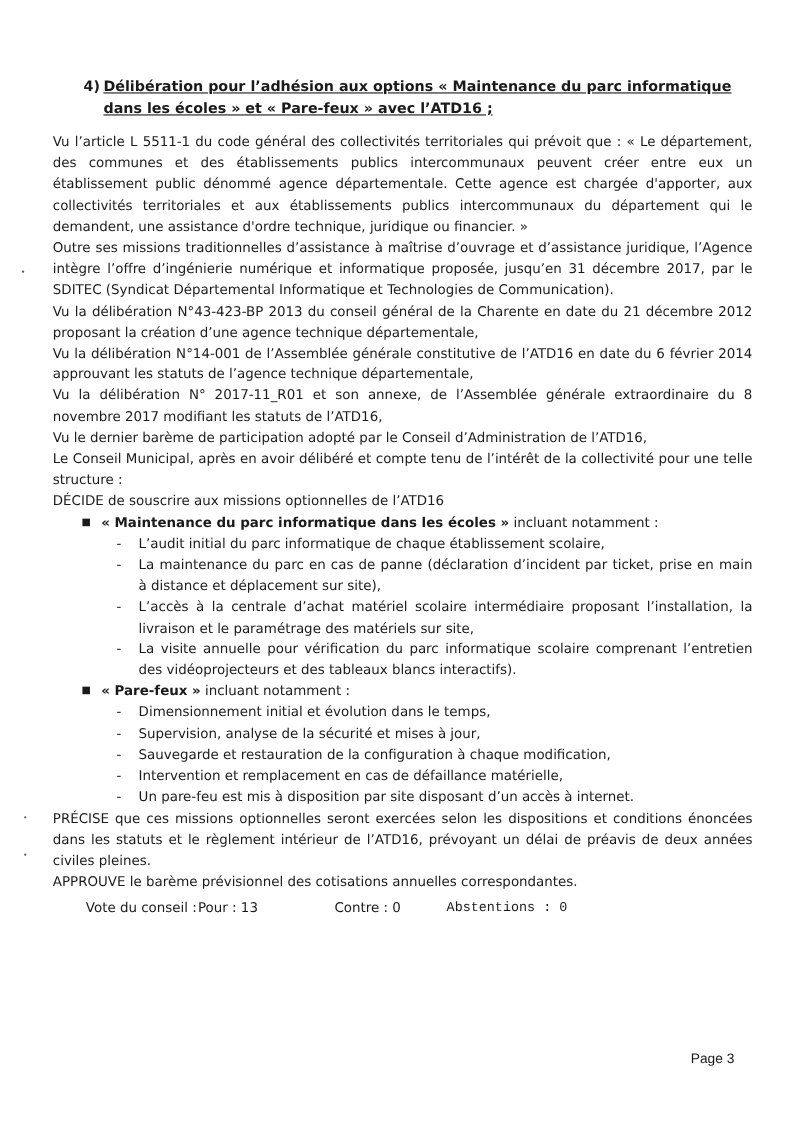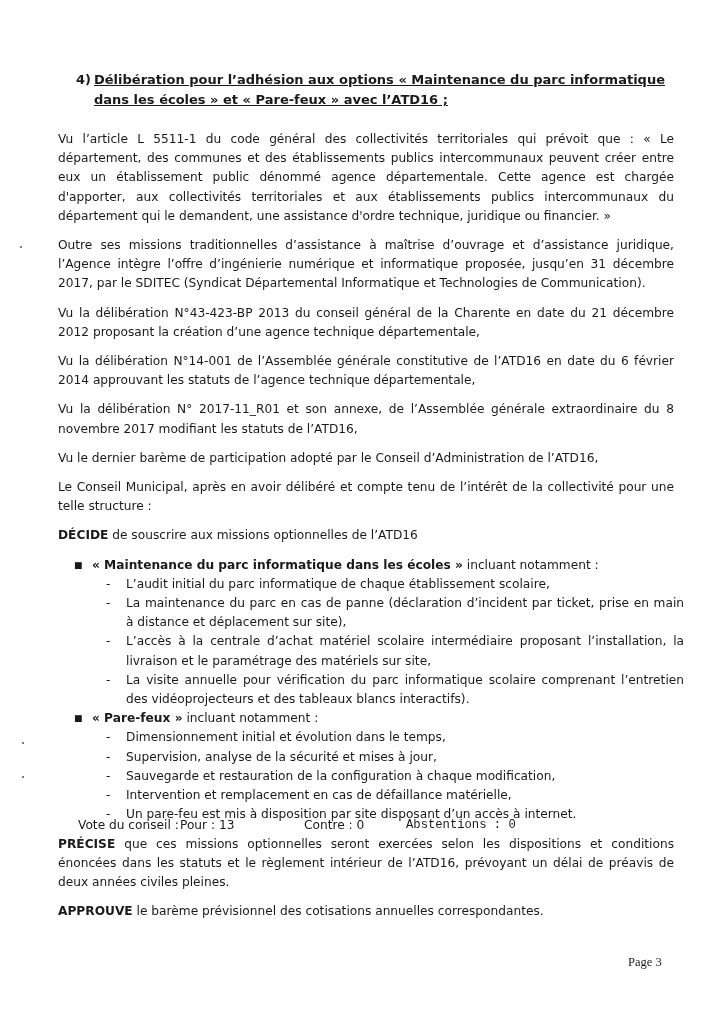--- a/index.html
+++ b/index.html
@@ -6,30 +6,30 @@
   body { width: 724px; height: 1024px; position: relative; overflow: hidden;
          font-family: "DejaVu Sans", sans-serif; color: #1a1a1a; }
   .page { position: absolute; left: 0; top: 0; width: 724px; height: 1024px; }
   .title { position: absolute; left: 76px; top: 70px; width: 600px;
            font-size: 13px; font-weight: bold; line-height: 20px; }
   .title .num { position: absolute; left: 0; top: 0; }
   .title .txt { margin-left: 18px; text-decoration: underline; display: block; }
   .title .semi { text-decoration: none; }
   .body { position: absolute; left: 48px; top: 120px; width: 636px;
           font-size: 12.2px; line-height: 19.2px; }
-  .p { margin: 10px; text-align: justify; }
-  .kw { font-weight: bold; }
+  .p { margin: 0; text-align: justify; }
+  .kw { font-weight: normal; }
   .bullet { position: relative; padding-left: 30px; margin: 0; }
   .bullet .mark { position: absolute; left: 26px; top: 0; width: 6px; font-size: 9px; }
   .bullet .lbl { margin-left: 14px; }
   .bullet .bold { font-weight: bold; }
   .dash { position: relative; padding-left: 78px; margin: 0; text-align: justify; }
   .dash .mark { position: absolute; left: 58px; top: 0; }
   .vote { position: absolute; top: 785px; font-size: 12.2px; margin-top: 33px; }
-  .footer { position: absolute; left: 628px; top: 955px; font-family: Liberation Serif, serif; font-size: 12.5px; }
+  .footer { position: absolute; left: 628px; top: 955px; font-family: Liberation Sans, sans-serif; font-size: 12.5px; }
   .speck { position: absolute; width: 2px; height: 2px; background: #555; border-radius: 1px; }
 </style>
 </head>
 <body>
 
 <div class="page">
 
   <div class="title">
     <span class="num">4)</span>
     <span class="txt"><span>Délibération pour l’adhésion aux options « Maintenance du parc informatique dans les écoles » et « Pare-feux » avec l’ATD16</span><span class="semi"> ;</span></span>

